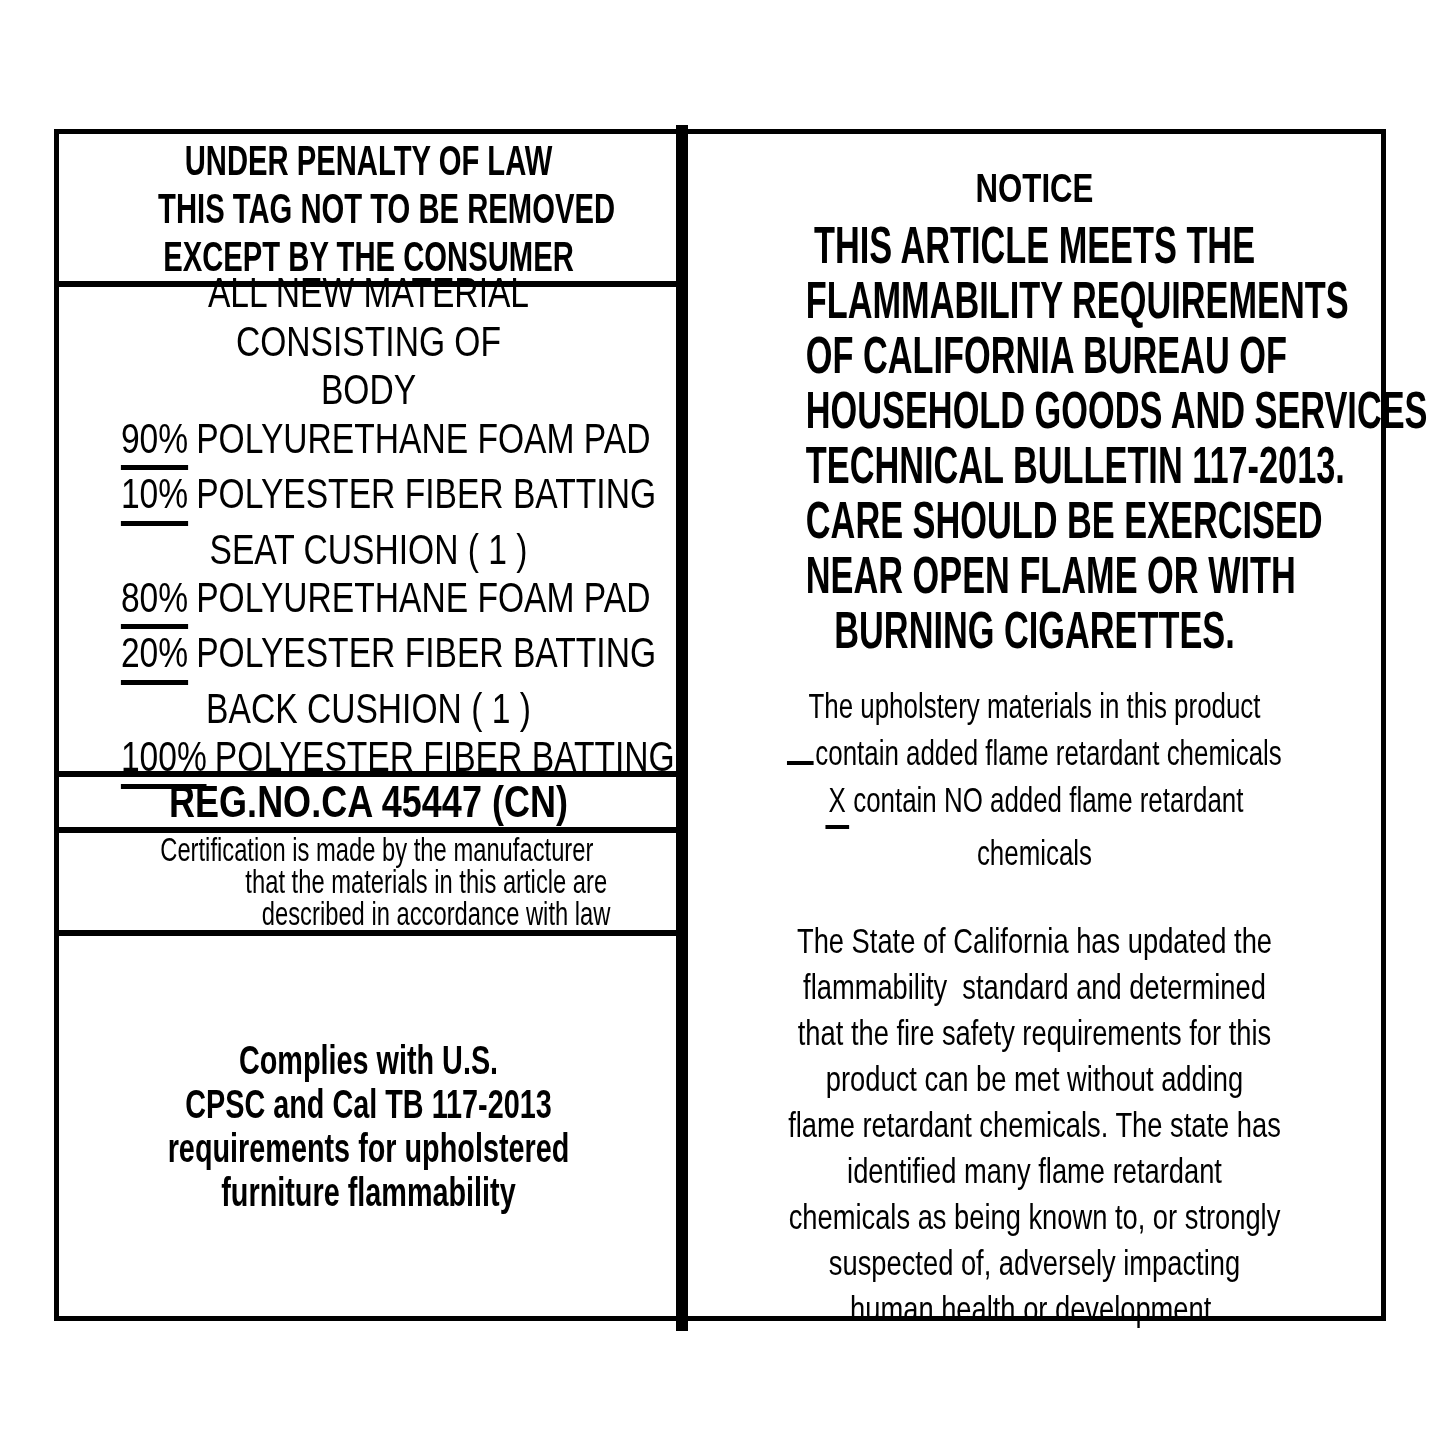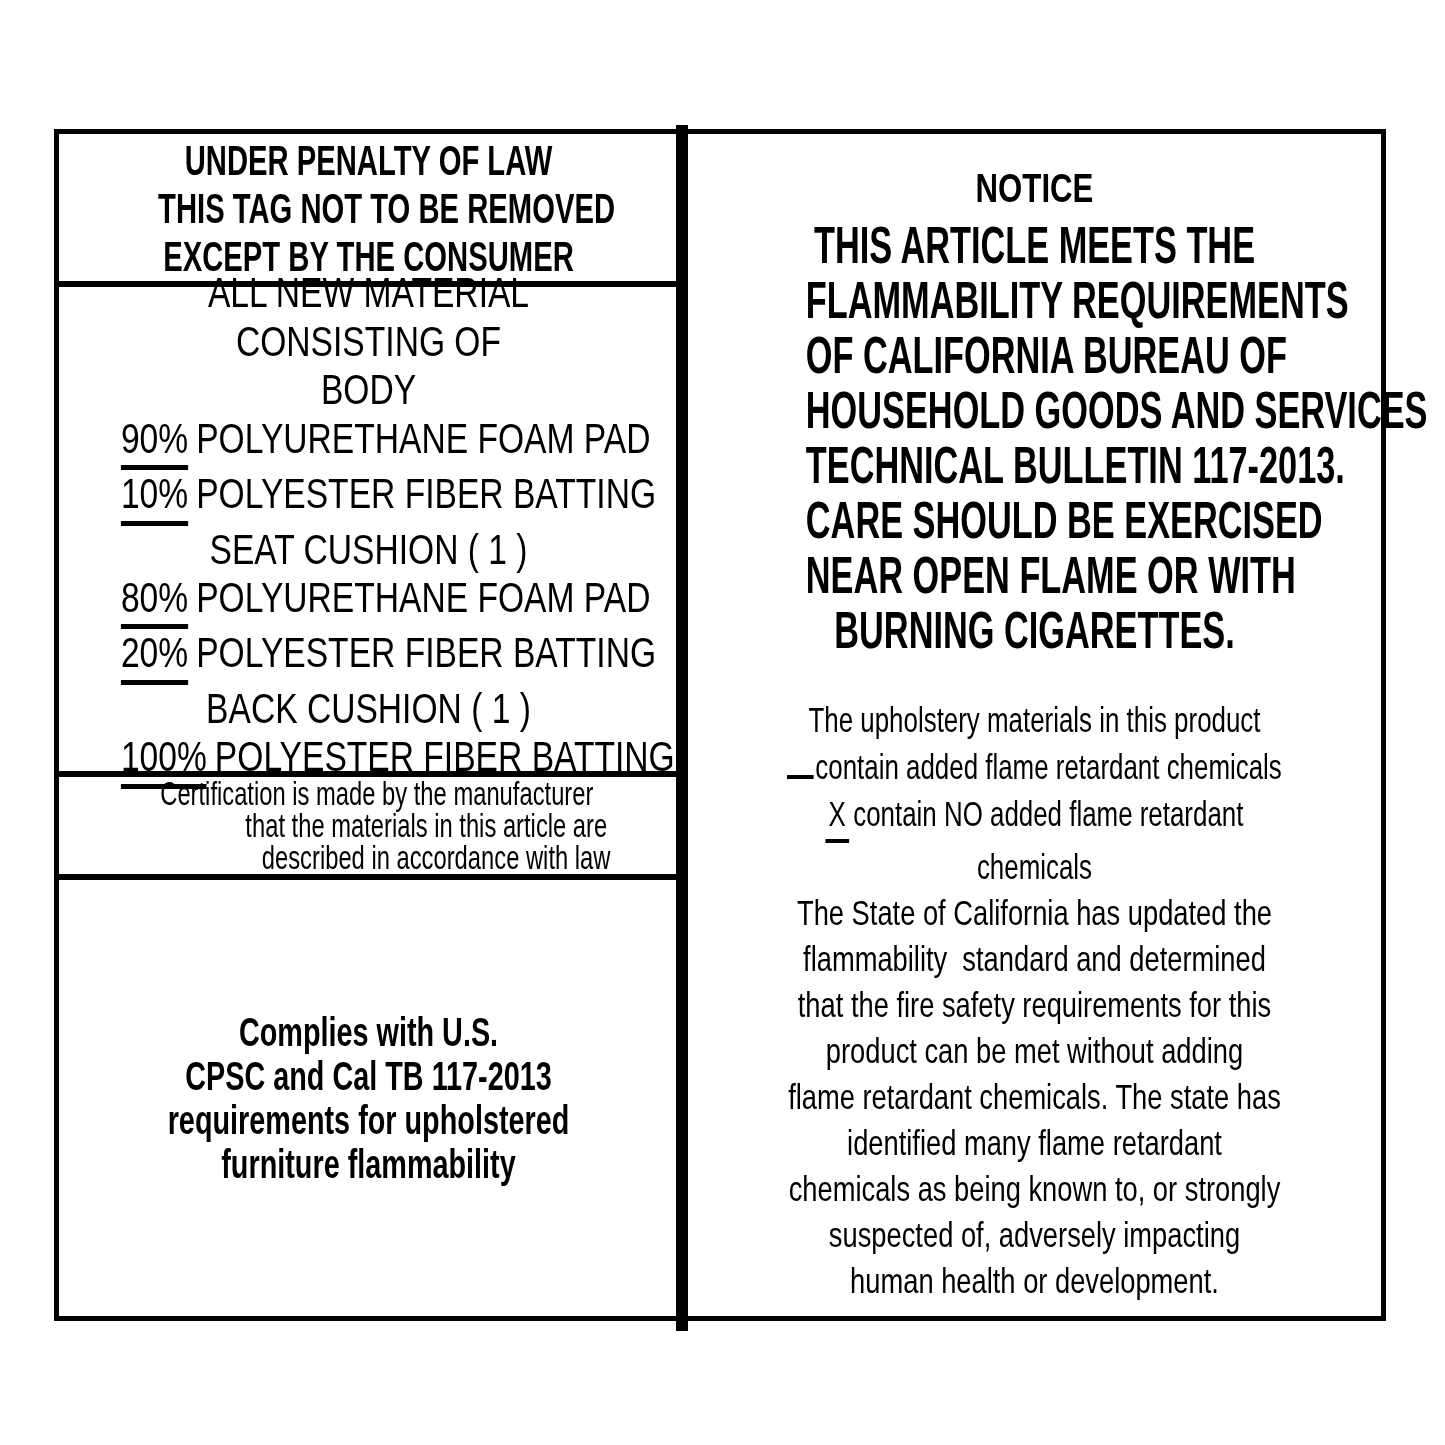--- a/index.html
+++ b/index.html
@@ -81,23 +81,23 @@
   .madefor .t1    { font-size: 46px; line-height: 50px; font-weight: bold; transform: scaleX(0.80); }
   .madefor .t2    { font-size: 44px; line-height: 48px; font-weight: bold; transform: scaleX(0.80); }
   .madefor .t3    { font-size: 34px; line-height: 35px; transform: scaleX(0.85); }
   .origin .ln     { font-size: 44px; line-height: 44px; font-weight: bold; transform: scaleX(0.80); }
   .compliance .ln { font-size: 40px; line-height: 44px; font-weight: bold; transform: scaleX(0.72); }
 
   
   .notice-title   { font-size: 40px; line-height: 48px; font-weight: bold; transform: scaleX(0.78); margin-top: 2px; }
   .notice-block   { margin-top: 6px; }
   .notice-block .ln { font-size: 52px; line-height: 55px; font-weight: bold; transform: scaleX(0.66); }
-  .fr-block       { margin-top: 38px; }
+  .fr-block       { margin-top: 24px; }
   .fr-block .ln   { font-size: 35px; line-height: 47px; transform: scaleX(0.74); }
-  .state-block    { }
+  .state-block    { margin-top: 42px; }
   .state-block .ln{ font-size: 35px; line-height: 46px; transform: scaleX(0.78); }
 
   .blank-line {
     display: inline-block;
     width: 36px;
     border-bottom: 4px solid #000;
     height: 0.8em;
     vertical-align: baseline;
     margin-right: 2px;
   }
@@ -133,20 +133,23 @@
         <div class="ln">SEAT CUSHION ( 1 )</div>
 
         <div class="ln"><span class="pct">80%</span><span>POLYURETHANE FOAM PAD</span></div>
         <div class="ln"><span class="pct">20%</span><span>POLYESTER FIBER BATTING</span></div>
 
         <div class="ln">BACK CUSHION ( 1 )</div>
 
         <div class="ln"><span class="pct">100%</span><span>POLYESTER FIBER BATTING</span></div>
       </div>
 
+      <div class="sec reg">
+        <div class="ln">REG.NO.CA 45447 (CN)</div>
+      </div>
 
       <div class="sec cert">
         <div class="ln">Certification is made by the manufacturer</div>
         <div class="ln">that the materials in this article are</div>
         <div class="ln">described in accordance with law</div>
       </div>
 
 
 
       <div class="sec compliance">

